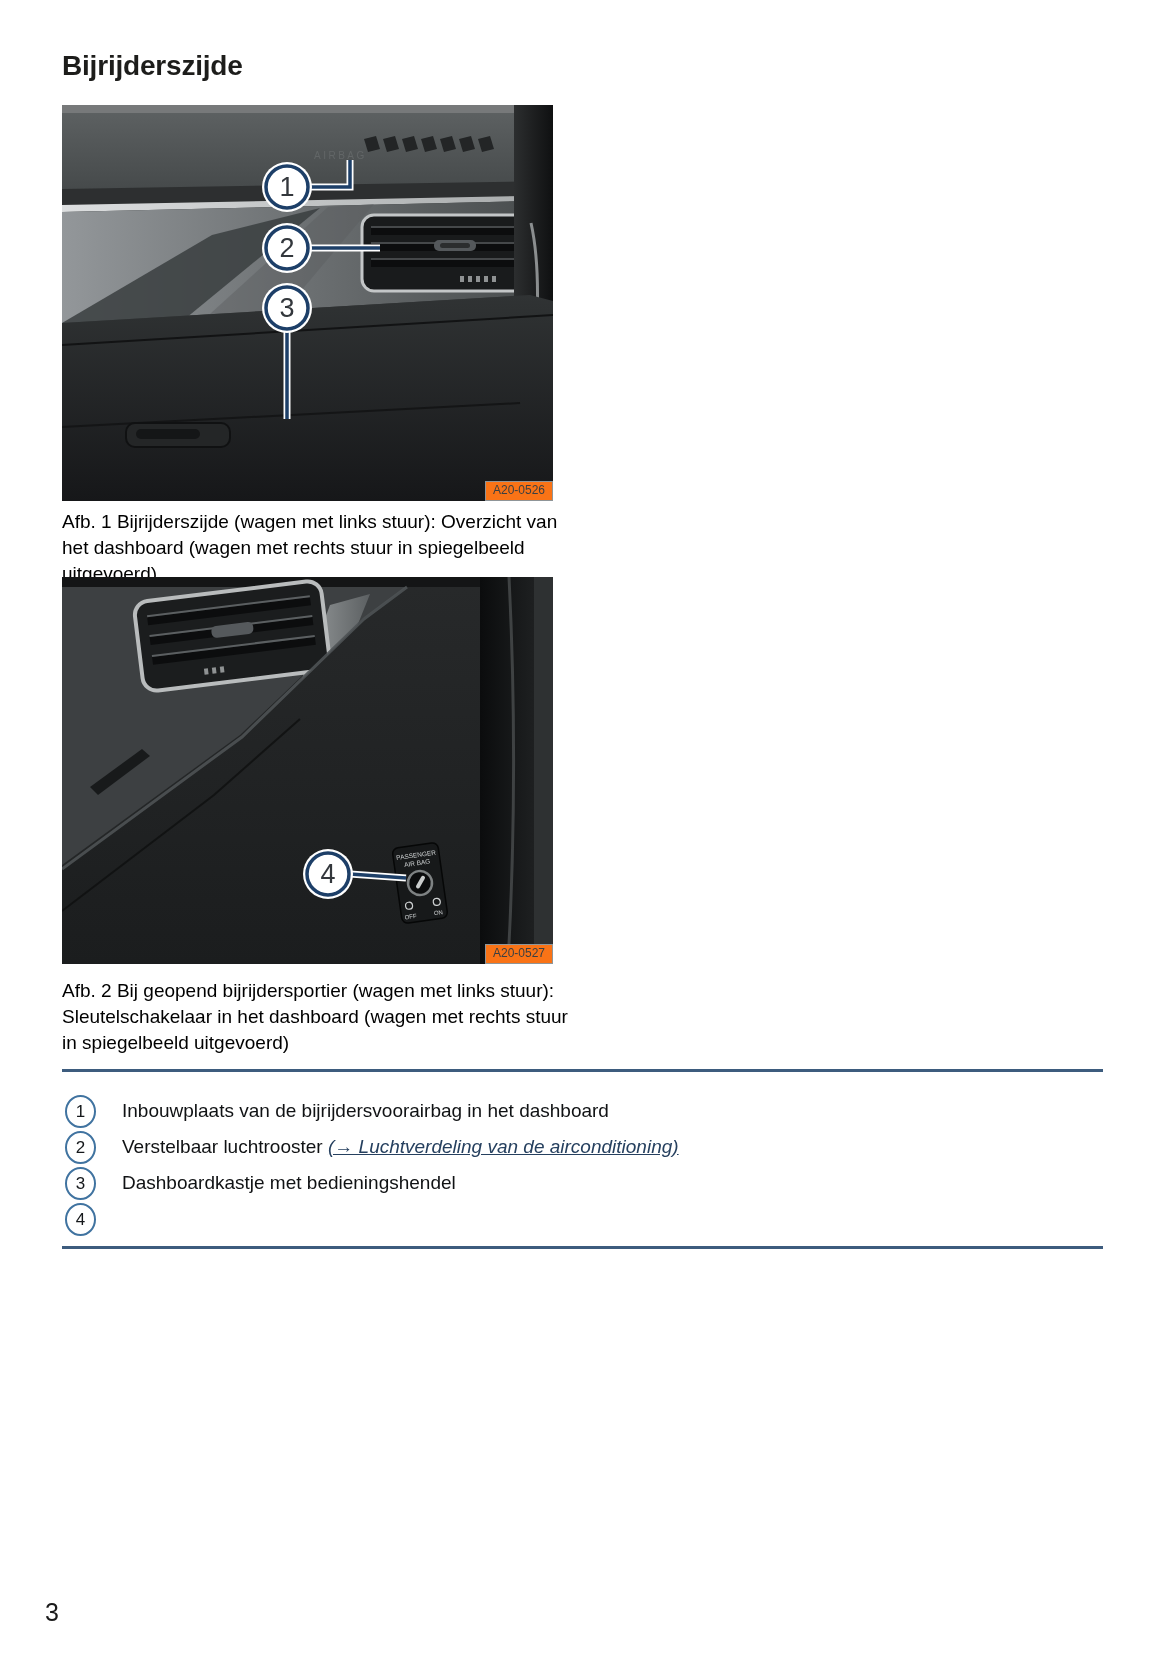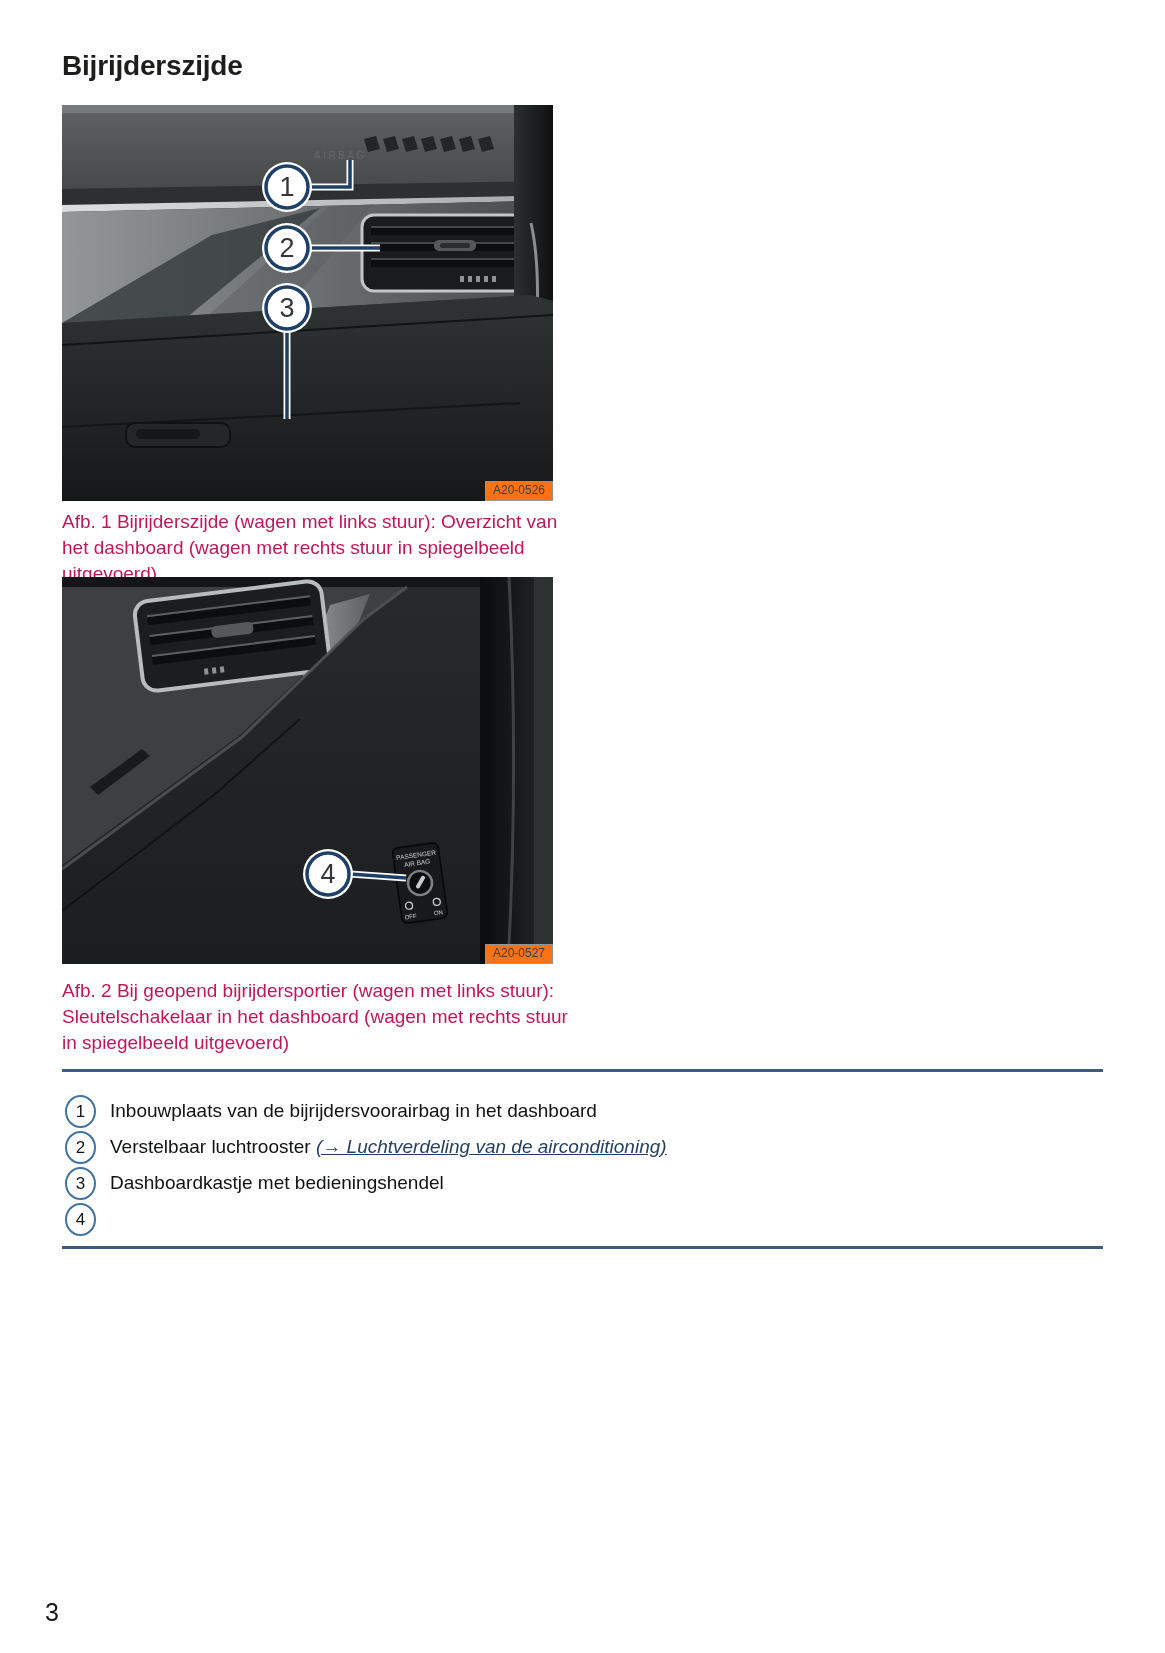--- a/index.html
+++ b/index.html
@@ -12,31 +12,31 @@
     font-size:28px;font-weight:700;color:#1d1d1b;letter-spacing:-0.2px;
   }
   .figimg{position:absolute;left:62px;background:#222;}
   .figimg svg{display:block;}
   .imgcode{
     position:absolute;right:0;bottom:0;background:#f97316;border:1px solid #8f9598;
     font-size:12px;color:#3a3f42;padding:1px 7px 2px 7px;line-height:15px;
   }
   .figcaption{
     position:absolute;left:62px;width:512px;
-    font-size:19px;line-height:26px;color:#be185d;
+    font-size:19px;line-height:26px;color:#000000;
   }
   .rule{position:absolute;left:62px;width:1041px;height:3px;background:#3d5c7e;}
   .legend{position:absolute;left:62px;top:1093px;width:1041px;}
   .legend-row{display:flex;align-items:center;height:36px;}
   .legend-badge{
     flex:0 0 auto;width:27px;height:29px;border-radius:50%;
     border:2px solid #4073a0;background:#ffffff;color:#14171a;
     font-size:17px;line-height:29px;text-align:center;margin-left:3px;
   }
-  .legend-text{margin-left:14px;font-size:19px;color:#101214;white-space:nowrap;}
+  .legend-text{margin-left:26px;font-size:19px;color:#101214;white-space:nowrap;}
   .legend-link{
     font-style:italic;color:#26405f;text-decoration:underline;cursor:pointer;
   }
   .page-number{position:absolute;left:45px;top:1598px;font-size:25px;color:#1a1a1a;}
 </style>
 </head>
 <body>
 
 <div class="page">
 

